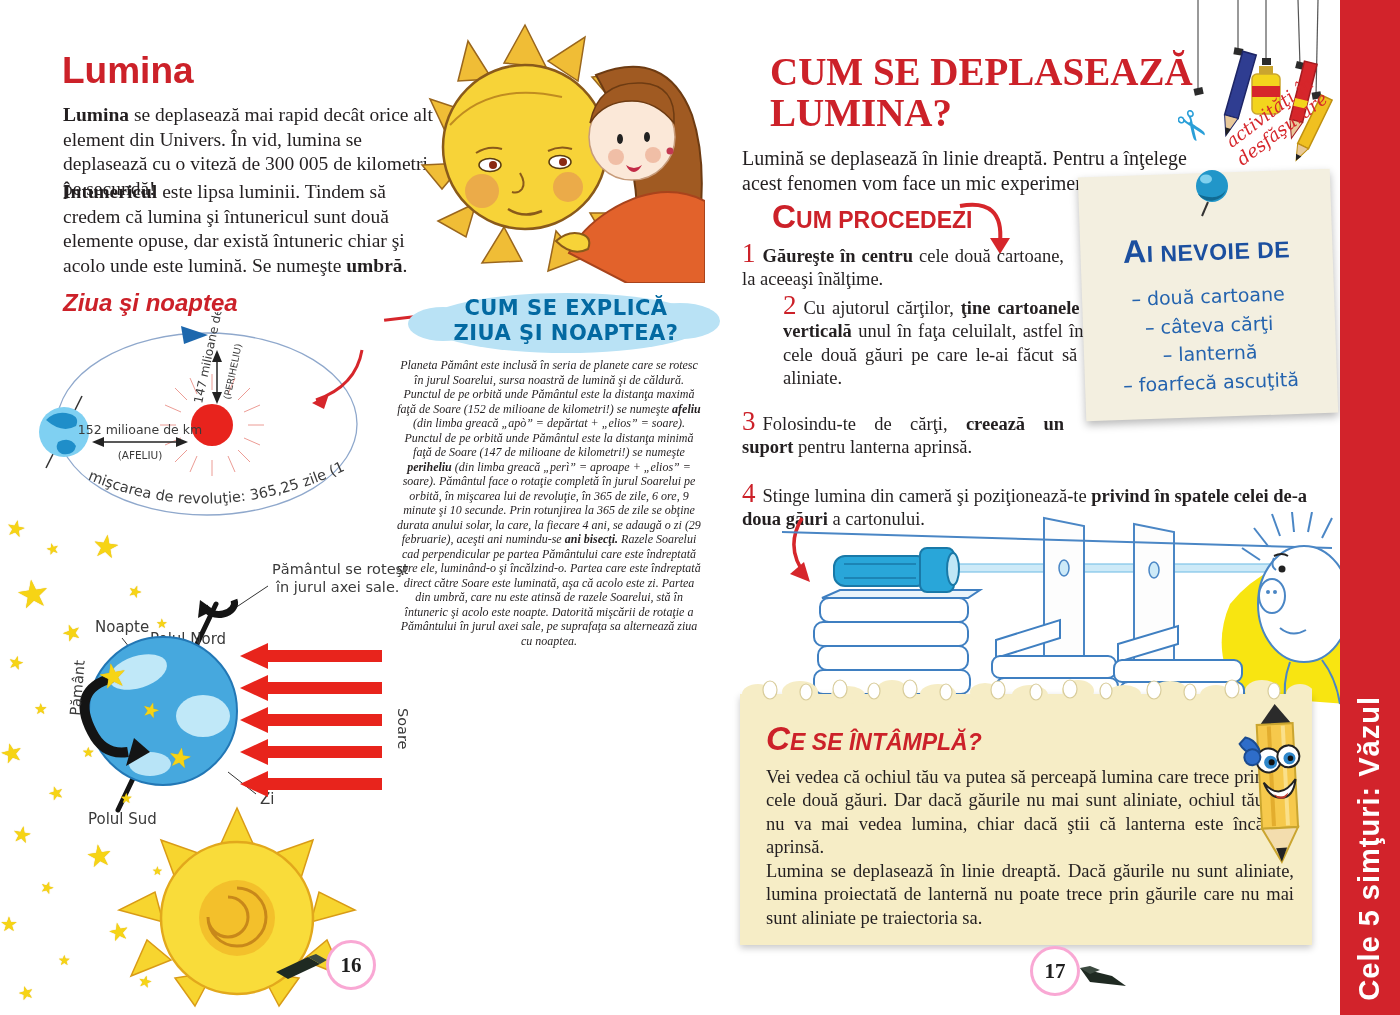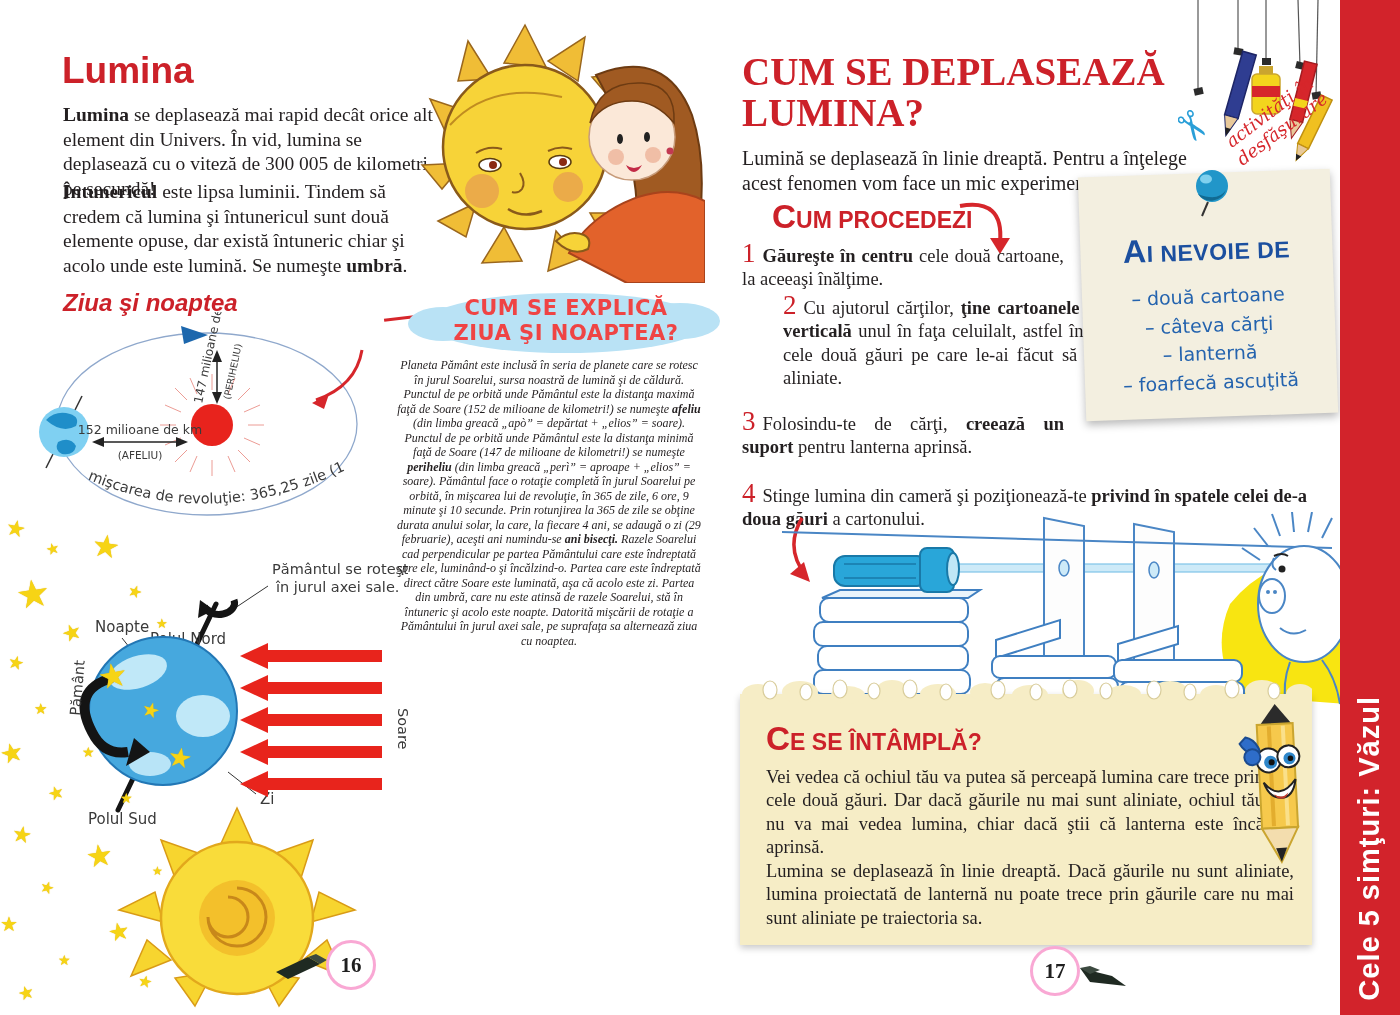--- a/index.html
+++ b/index.html
@@ -11,43 +11,43 @@
 
   
   .l-title{left:62px;top:50px;font-weight:bold;font-size:37px;color:#cc2129;font-family:"Liberation Sans",sans-serif;}
   .l-para{left:63px;width:374px;font-size:19.5px;line-height:1.26;text-align:left;}
   .l-sub{left:63px;top:289px;font-style:italic;font-weight:bold;font-size:24px;color:#cc2129;font-family:Liberation Sans, sans-serif;}
 
   
   .cloud{left:426px;top:293px;width:280px;height:60px;background:#b9e2f5;border-radius:50%;}
   .cloud:before{content:"";position:absolute;left:-18px;top:14px;width:70px;height:34px;background:#b9e2f5;border-radius:50%;}
   .cloud:after{content:"";position:absolute;right:-14px;top:10px;width:80px;height:36px;background:#b9e2f5;border-radius:50%;}
-  .cloud-title{left:420px;top:296px;width:292px;text-align:center;color:#ef4444;
+  .cloud-title{left:420px;top:296px;width:292px;text-align:center;color:#0369a1;
       font-family:"DejaVu Sans",sans-serif;font-weight:bold;font-size:21px;line-height:1.18;letter-spacing:.5px;}
   .c-body{left:396px;top:358px;width:306px;font-style:italic;font-size:12px;line-height:1.21;text-align:center;}
   .red-dash{left:384px;top:317px;width:30px;height:0;border-top:3px solid #d6262b;transform:rotate(-7deg);}
 
   
-  .r-title{left:742px;top:52px;width:520px;font-weight:bold;font-size:39px;line-height:1.04;color:#cc2129;}
+  .r-title{left:770px;top:52px;width:520px;font-weight:bold;font-size:39px;line-height:1.04;color:#cc2129;}
   .r-intro{left:742px;top:146px;width:480px;font-size:20px;line-height:1.25;}
   .sec-head{font-family:"Liberation Sans",sans-serif;font-weight:bold;font-size:23px;color:#cc2129;}
   .sec-head::first-letter{font-size:1.45em;}
   .step{font-size:18.5px;line-height:1.27;text-align:justify;}
   .step .num{color:#cc2129;font-size:27px;line-height:1;margin-right:7px;font-family:"Liberation Serif",serif;}
   .need-box{left:1082px;top:173px;width:252px;height:244px;background:#f3efe0;transform:rotate(-2deg);
       box-shadow:0 4px 9px rgba(0,0,0,.28);}
   .need-head{margin:58px 0 14px 0;text-align:center;color:#1b4f9f;font-family:"Liberation Sans",sans-serif;
       font-weight:bold;font-size:23px;letter-spacing:.5px;}
   .need-head::first-letter{font-size:1.4em;}
   .need-item{text-align:center;color:#2463ae;font-family:"DejaVu Sans",sans-serif;font-size:19px;line-height:1.5;}
   .script-note{left:1206px;top:100px;width:140px;color:#d6262b;font-style:italic;font-family:"DejaVu Serif",serif;
       font-size:18px;line-height:1.15;text-align:center;transform:rotate(-37deg);}
 
   .panel{left:740px;top:694px;width:572px;height:251px;background:#f6edc6;box-shadow:0 3px 7px rgba(0,0,0,.22);}
-  .panel-what-head{margin:26px 0 8px 26px;}
+  .panel-what-head{margin:26px 0 8px 26px;font-style:italic;}
   .panel-text{margin:0 22px 0 26px;font-size:18.5px;line-height:1.27;text-align:justify;}
   .panel-why-head{margin:16px 0 6px 26px;}
 
   .badge{position:absolute;width:44px;height:44px;border:3px solid #f9a8d4;border-radius:50%;background:#fff;
       display:flex;align-items:center;justify-content:center;font-weight:bold;font-size:21px;color:#1f1f1f;}
 
   .sidebar{right:0;top:0;width:60px;height:1015px;background:#d2232b;}
   .sidebar-label{position:absolute;bottom:14px;left:13px;writing-mode:vertical-rl;transform:rotate(180deg);
       color:#ffffff;font-family:"Liberation Sans",sans-serif;font-weight:bold;font-size:29px;letter-spacing:1px;}
 

